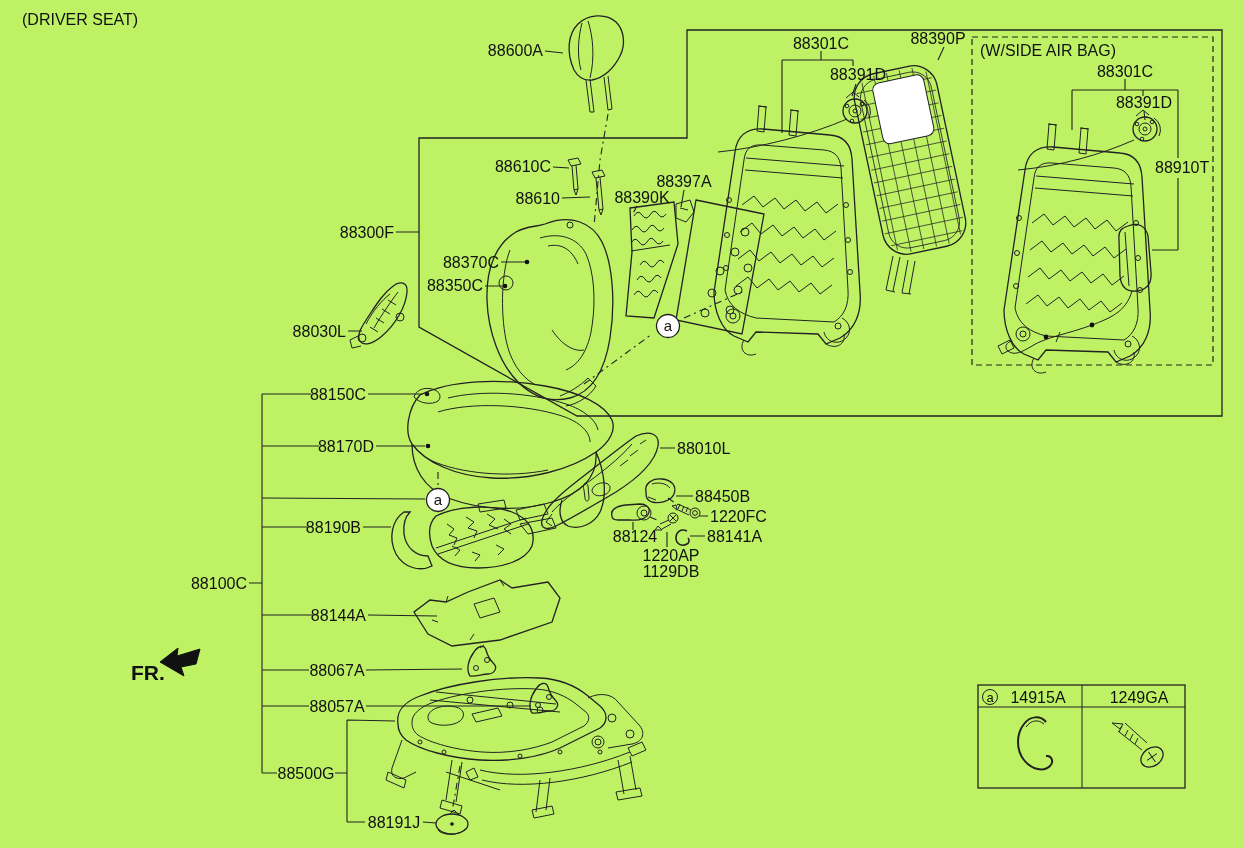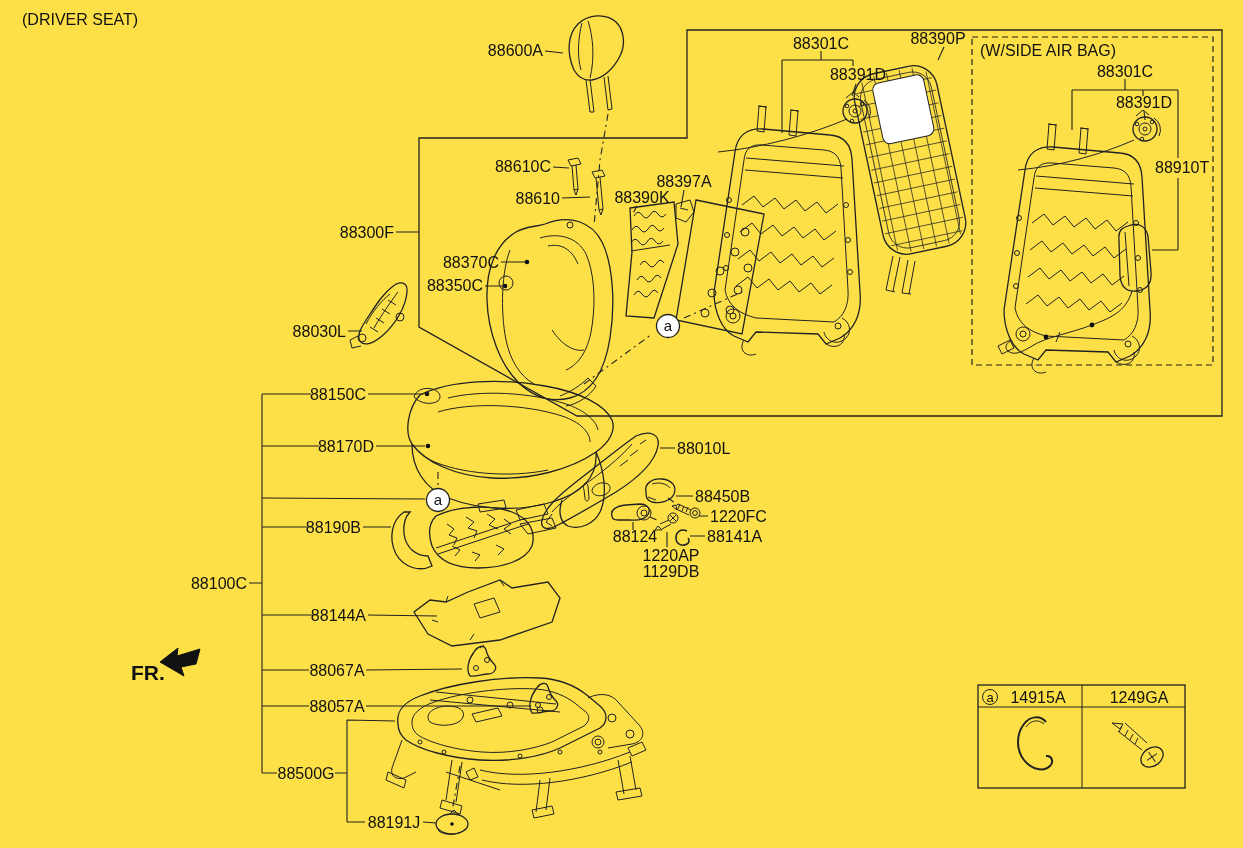--- a/index.html
+++ b/index.html
@@ -1,16 +1,16 @@
 <!DOCTYPE html>
 <html><head>
 <meta charset="utf-8">
 <style>
   html,body{margin:0;padding:0;background:#fff;}
-  #stage{position:relative;width:1243px;height:848px;background:#fde047;overflow:hidden;
+  #stage{position:relative;width:1243px;height:848px;background:#bef264;overflow:hidden;
          font-family:"Liberation Sans",sans-serif;}
   svg{position:absolute;left:0;top:0;}
   svg text{fill:#111;font-family:"Liberation Sans",sans-serif;}
   .lbl{font-size:16px;}
   .ttl{font-size:16px;}
   .ref{font-size:15px;}
   .thin{stroke:#222;stroke-width:1;fill:none;}
   .med{stroke:#222;stroke-width:1.3;fill:none;}
   .lead{stroke:#222;stroke-width:1.1;fill:none;}
   .dash{stroke:#222;stroke-width:1.1;fill:none;stroke-dasharray:7 4 2 4;}

